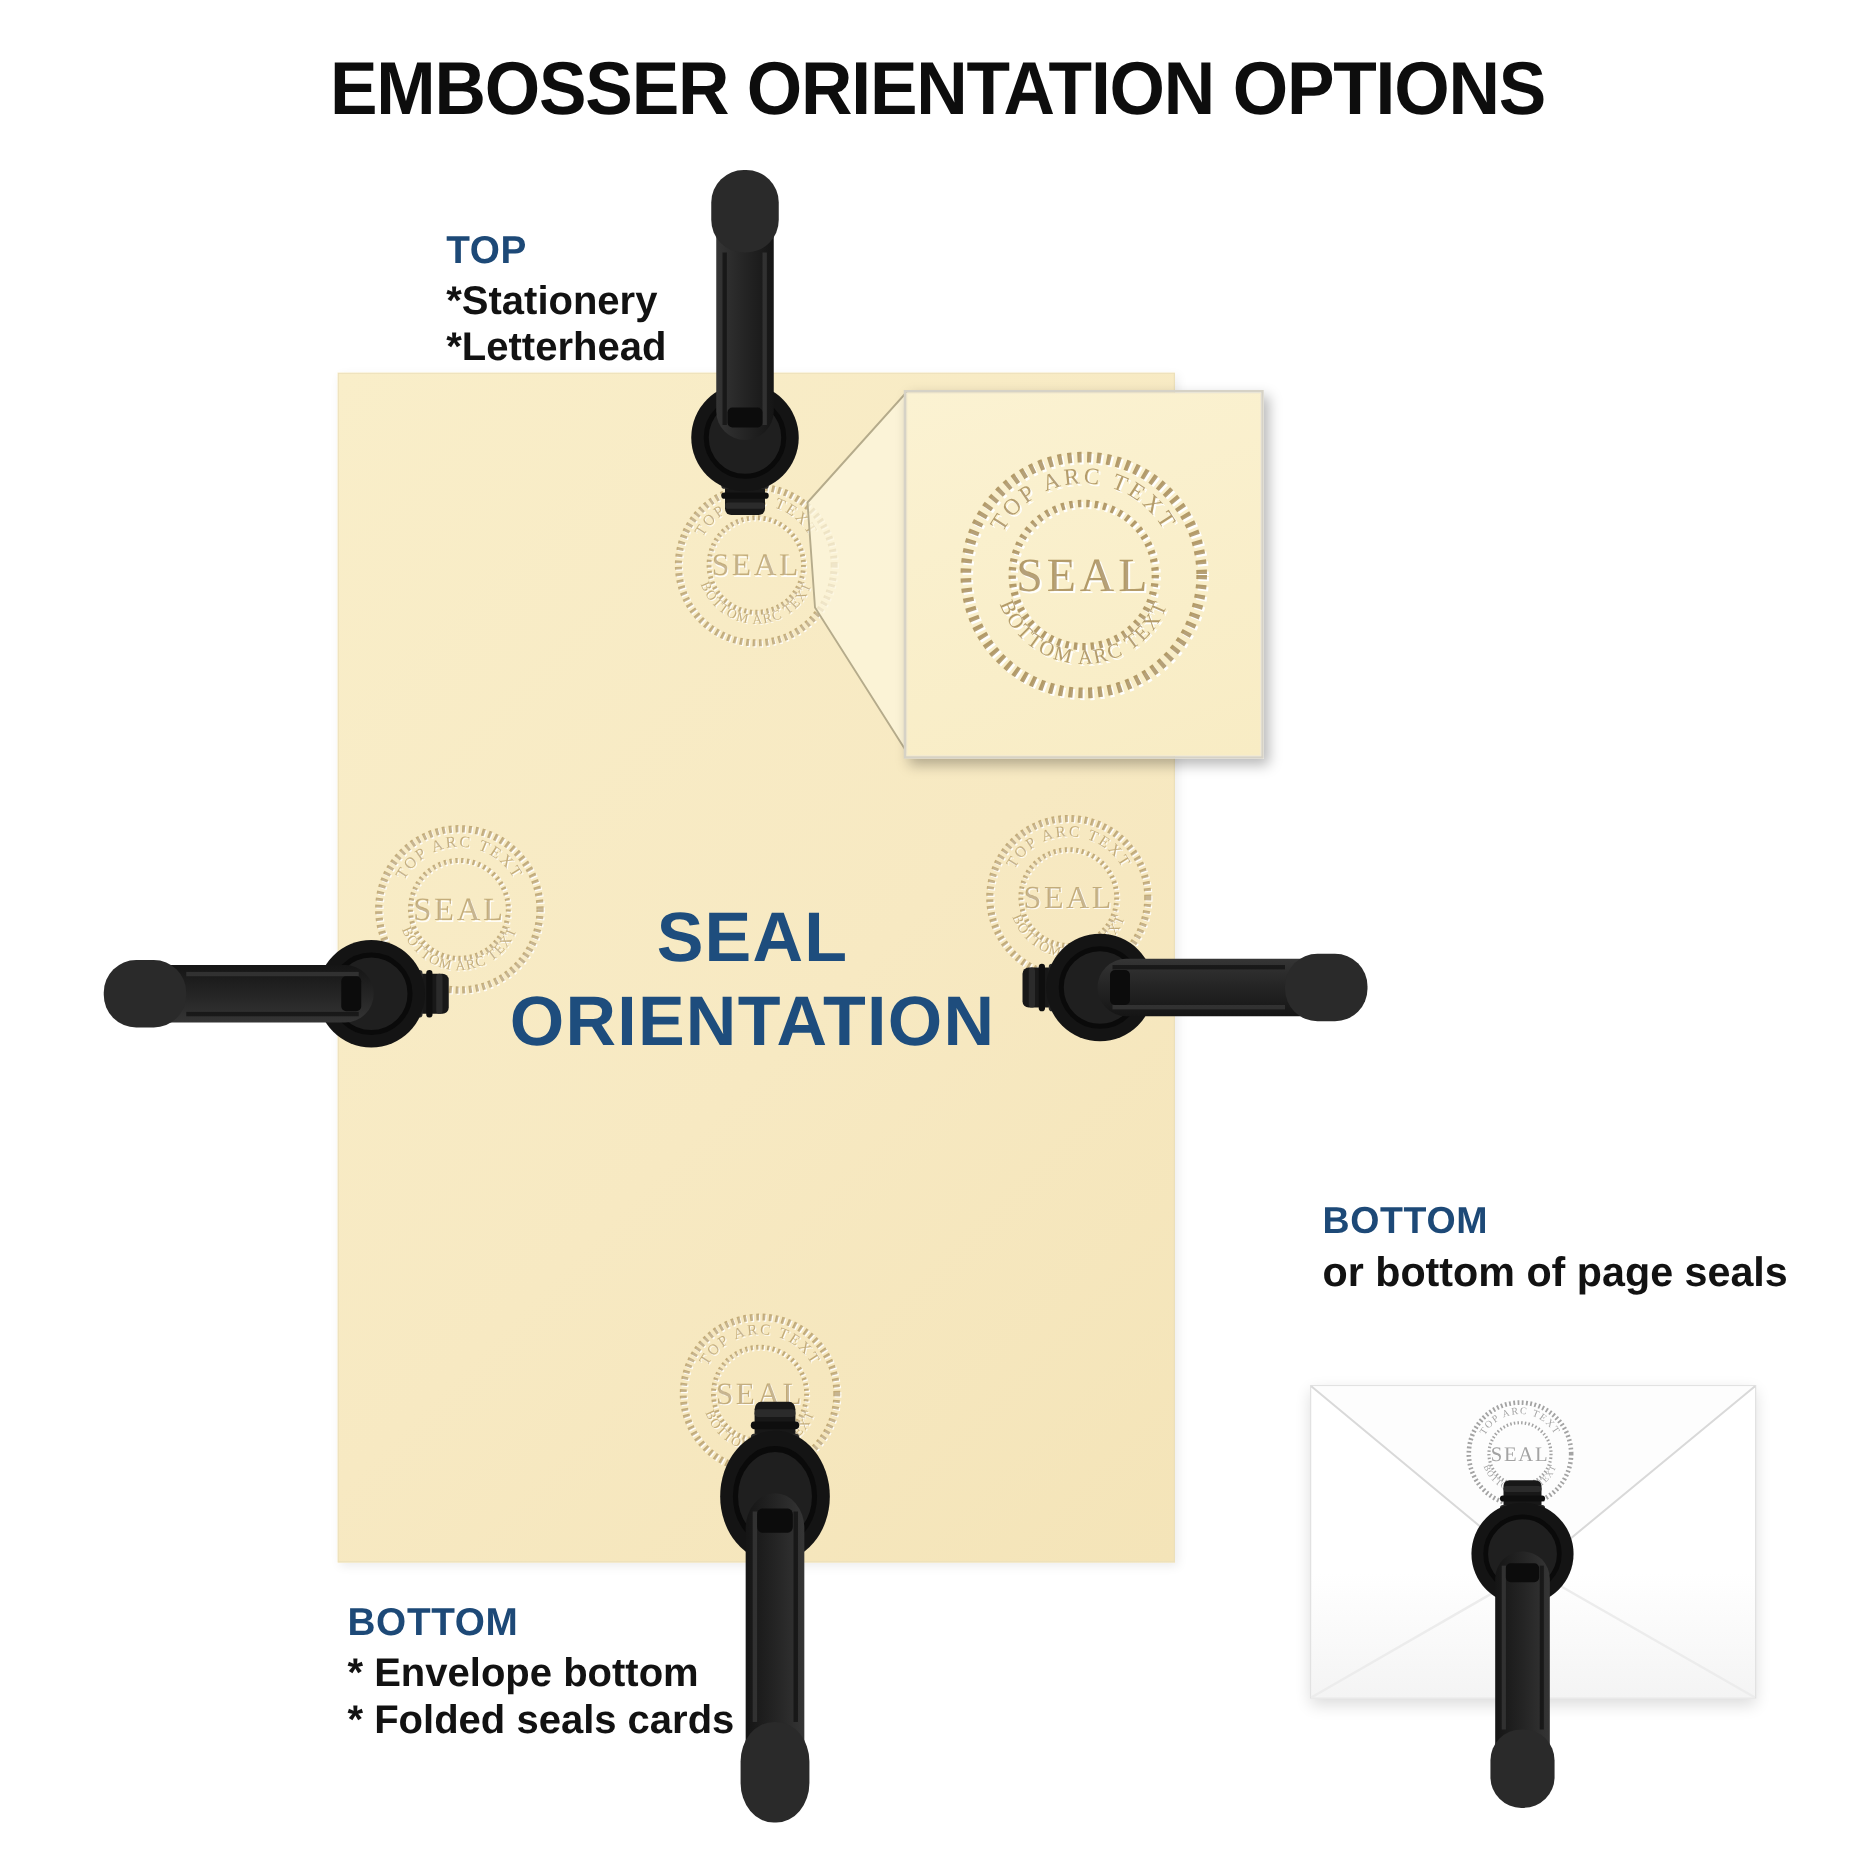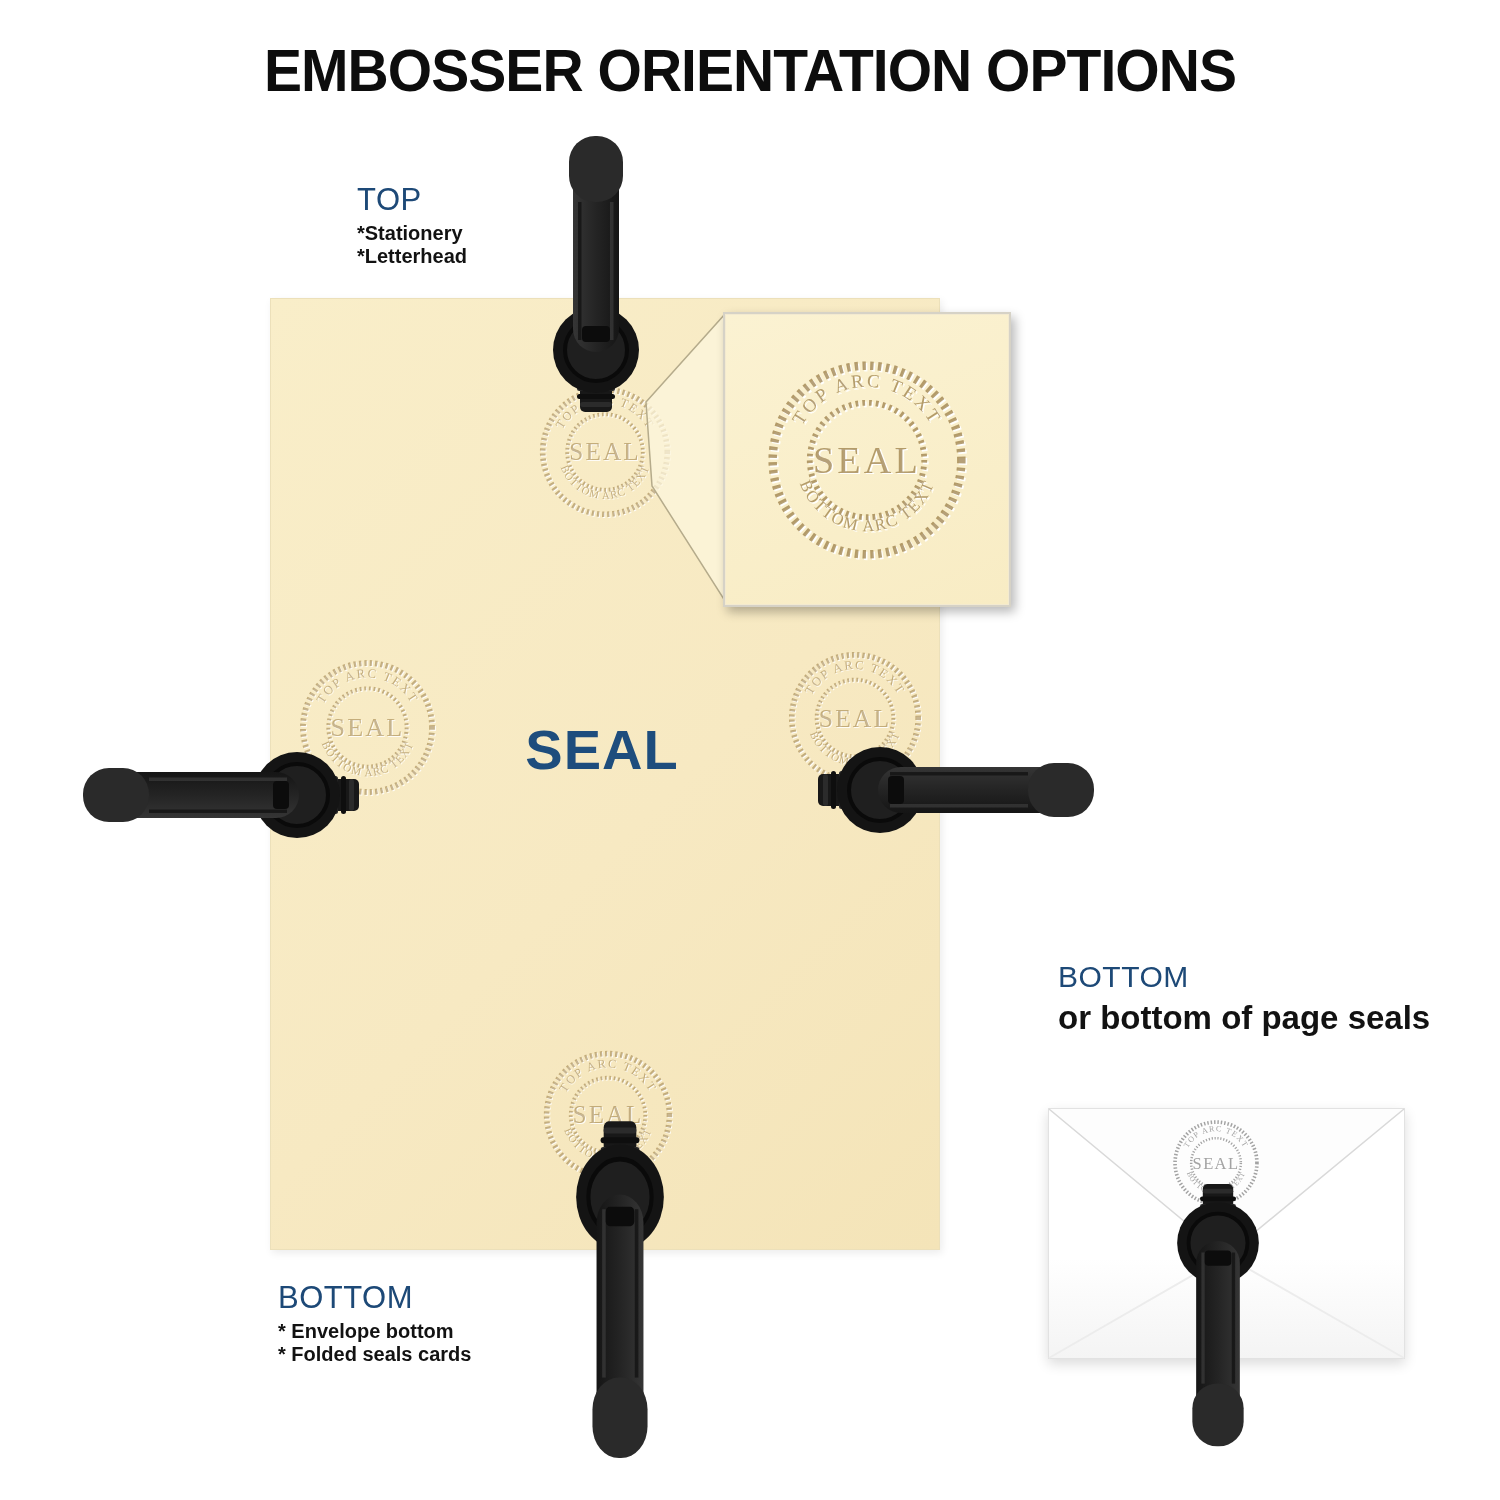--- a/index.html
+++ b/index.html
@@ -25,22 +25,22 @@
     border:2px solid #d6d2c6;
     box-shadow:4px 5px 10px rgba(0,0,0,.28), inset 0 0 0 1px #f3ead0;
   }
   #envelope{
     left:1048px;top:1108px;width:355px;height:249px;
     background:linear-gradient(#ffffff 60%,#f4f4f4);
     border:1px solid #e2e2e2;
     box-shadow:0 5px 12px rgba(0,0,0,.14);
   }
   .lbl{white-space:nowrap;line-height:1.14;}
-  .lbl .hd{font-weight:normal;font-size:31px;color:#1d4977;margin-bottom:5px;letter-spacing:.5px;}
-  .lbl .it{font-weight:bold;font-size:20px;color:#121212;}
+  .lbl .hd{font-weight:bold;font-size:31px;color:#1d4977;margin-bottom:5px;letter-spacing:.5px;}
+  .lbl .it{font-weight:bold;font-size:32px;color:#121212;}
   #center-label{
     left:392px;top:716px;width:420px;text-align:center;
     color:#1e4d7d;font-weight:bold;font-size:56px;line-height:1.2;letter-spacing:1px;
   }
 </style>
 </head>
 <body>
 
 <div id="canvas">
 
@@ -109,20 +109,21 @@
 
   <div class="abs" id="inset">
     <svg class="seal" viewBox="0 0 200 200" style="left:36px;top:40px;width:212px;height:212px">
       <use href="#seal-core" transform="translate(1.5,1.5)" style="color:rgba(255,255,255,.95)"></use>
       <use href="#seal-core" style="color:rgba(146,115,58,.68)"></use>
     </svg>
   </div>
 
   <div class="abs" id="center-label">
     <div>SEAL</div>
+    <div>ORIENTATION</div>
   </div>
 
   <svg class="clamp" viewBox="0 0 120 300" width="120" height="300" style="left:536px;top:128px">
     <use href="#clamp-core"></use>
   </svg>
   <svg class="clamp" viewBox="0 0 120 300" width="120" height="300" style="left:237px;top:573px;transform-origin:60px 222px;transform:rotate(-90deg)">
     <use href="#clamp-core"></use>
   </svg>
   <svg class="clamp" viewBox="0 0 120 300" width="120" height="300" style="left:820px;top:568px;transform-origin:60px 222px;transform:rotate(90deg)">
     <use href="#clamp-core"></use>

